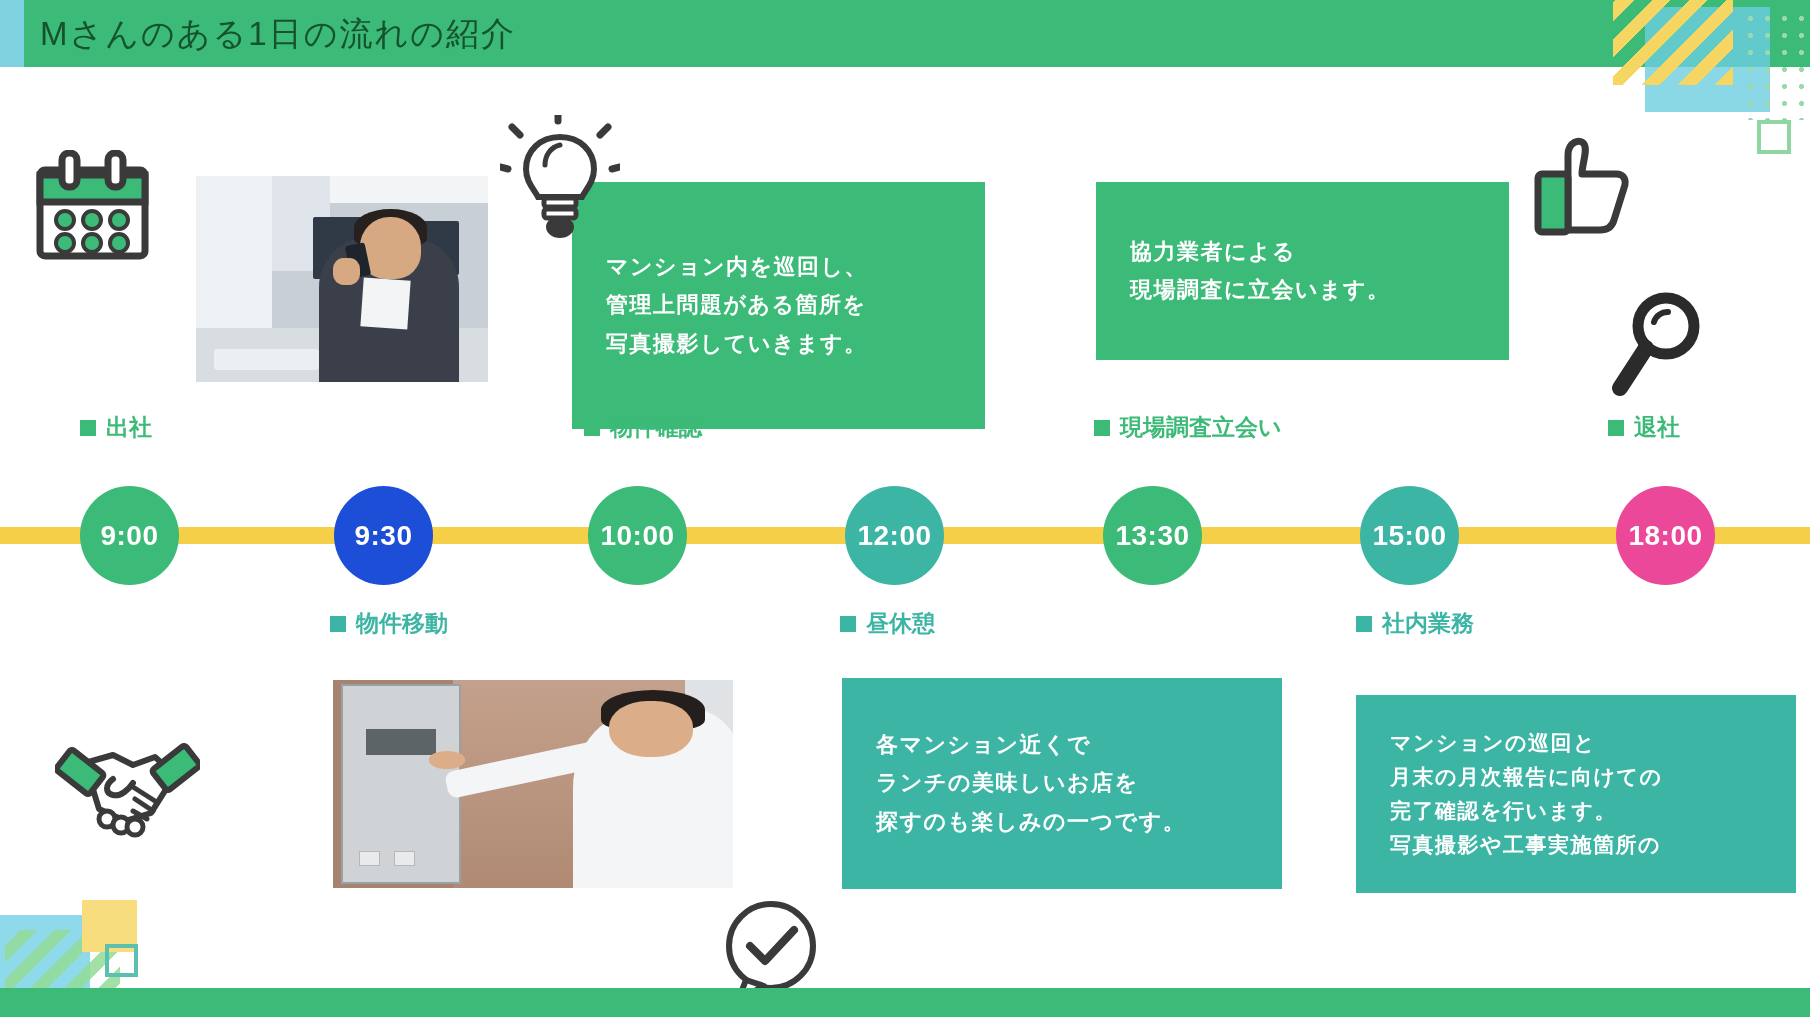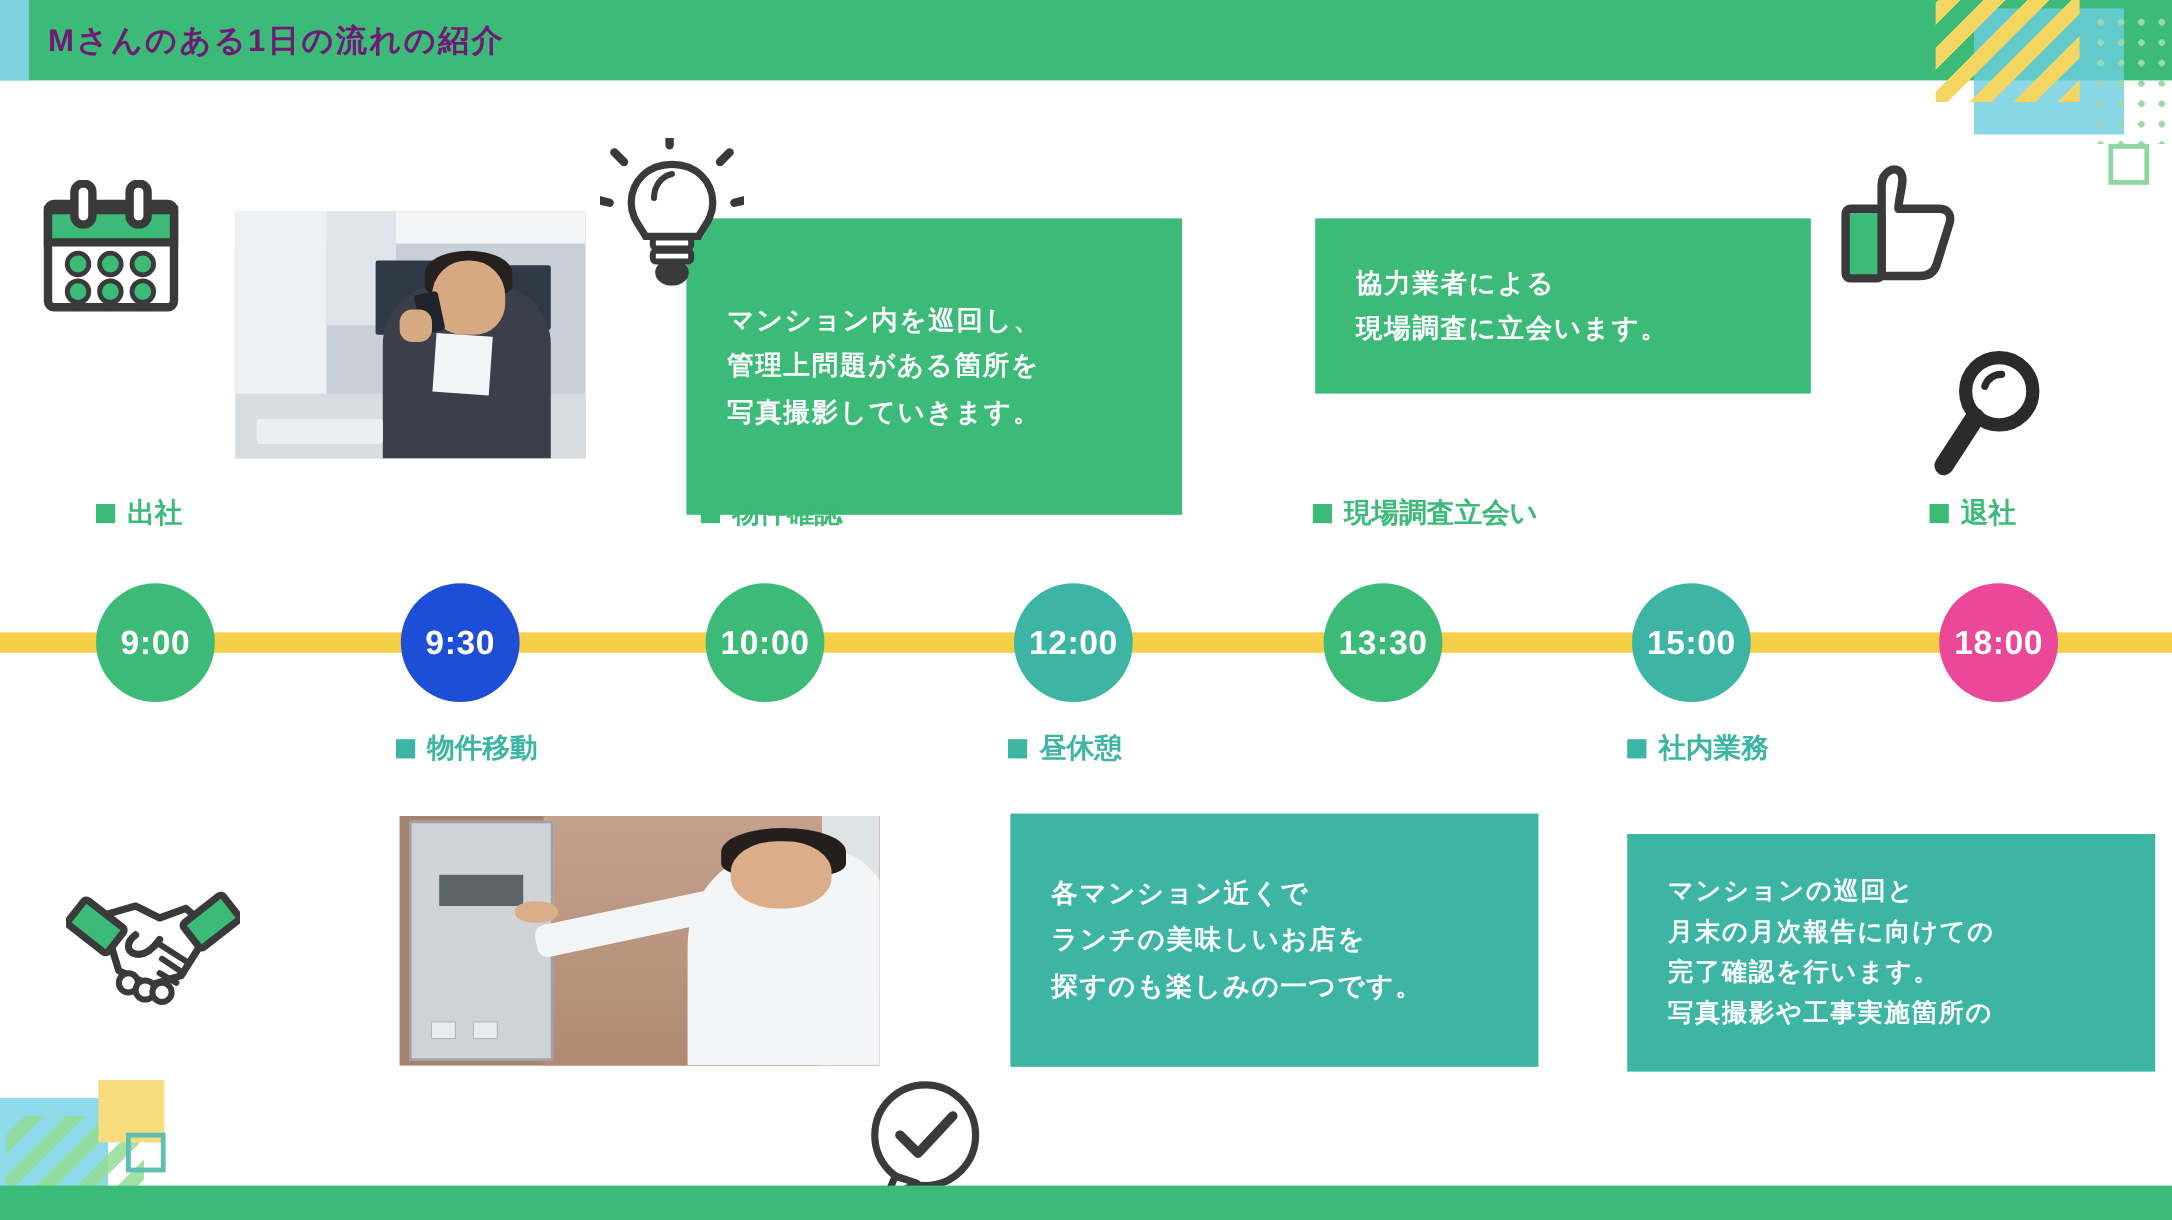--- a/index.html
+++ b/index.html
@@ -11,21 +11,21 @@
   
   .header{
     position:absolute;left:0;top:0;width:1810px;height:67px;
     background:#3cba78;overflow:hidden;
   }
   .header-accent{
     position:absolute;left:0;top:0;width:24px;height:67px;background:#7fd3e0;
   }
   .header-title{
     position:absolute;left:40px;top:50%;transform:translateY(-50%);
-    color:#701a75;font-size:26px;font-weight:bold;letter-spacing:2px;
+    color:#14532d;font-size:33px;font-weight:normal;letter-spacing:2px;
     white-space:nowrap;
   }
   
   .deco-stripe-top{
     position:absolute;left:1613px;top:-10px;width:120px;height:95px;
     background:repeating-linear-gradient(-45deg,#f5d662 0 13px,transparent 13px 26px);
     z-index:5;
   }
   .deco-blue-sq{
     position:absolute;left:1645px;top:7px;width:125px;height:105px;
@@ -240,21 +240,21 @@
   <div class="pi-arm"></div>
   <div class="pi-finger"></div>
 </div>
 
 <div class="card" style="left:572px;top:182px;width:413px;height:247px;background:#3cba78;">
   <div>マンション内を巡回し、</div>
   <div>管理上問題がある箇所を</div>
   <div>写真撮影していきます。</div>
 </div>
 
-<div class="card" style="left:1096px;top:182px;width:413px;height:146px;background:#3cba78;">
+<div class="card" style="left:1096px;top:182px;width:413px;height:178px;background:#3cba78;">
   <div>協力業者による</div>
   <div>現場調査に立会います。</div>
 </div>
 
 <div class="ms-label" style="left:80px;top:412px;color:#3cba78;">
   <span class="ms-bullet" style="background:#3cba78;"></span>
   <span>出社</span>
 </div>
 <div class="ms-label" style="left:584px;top:412px;color:#3cba78;">
   <span class="ms-bullet" style="background:#3cba78;"></span>

